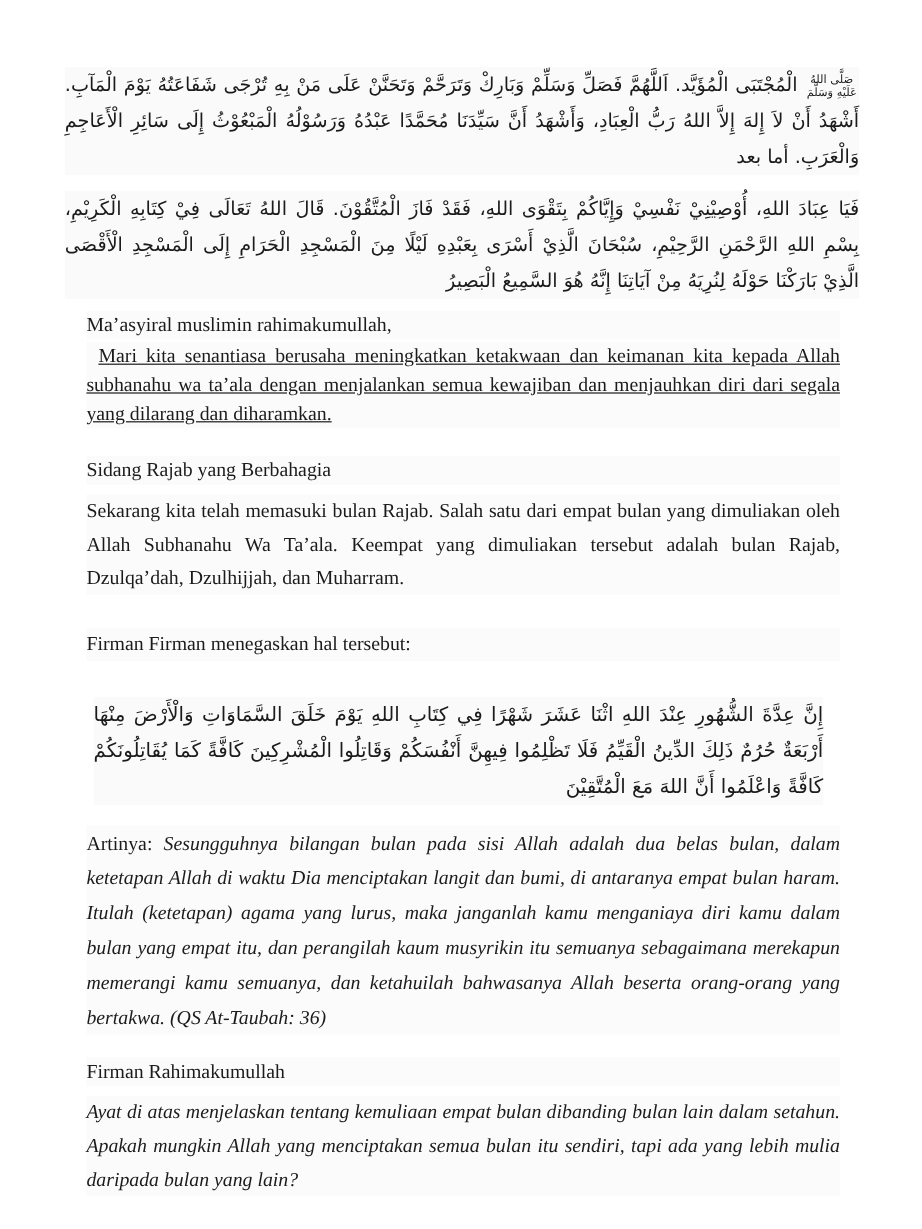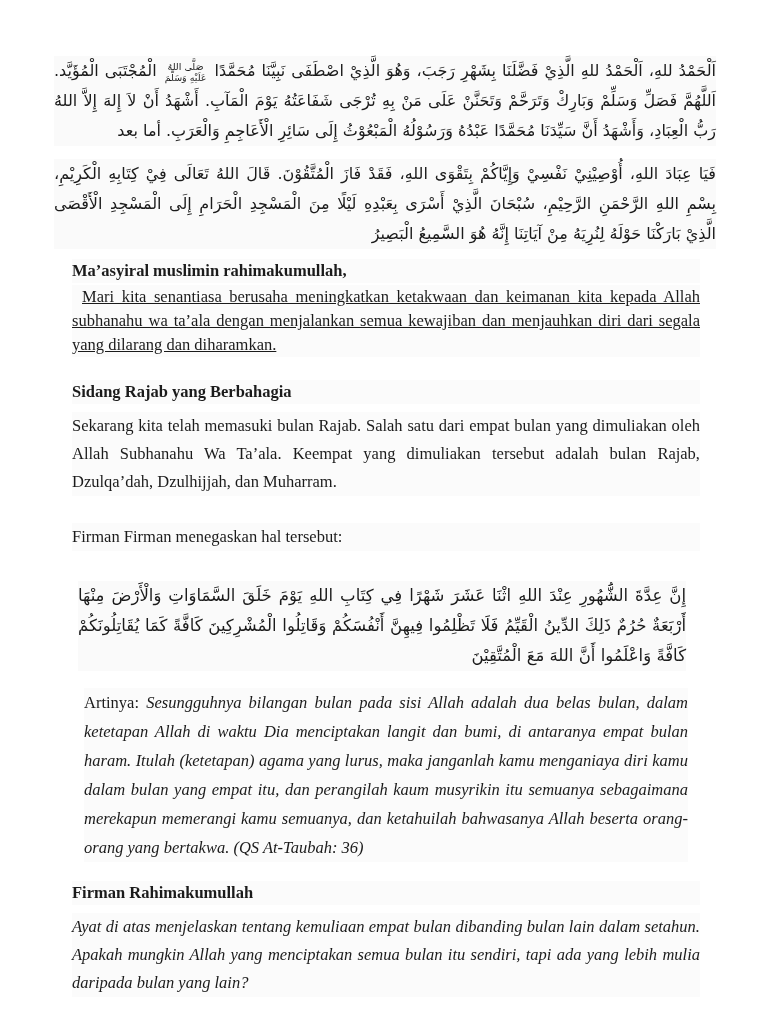--- a/index.html
+++ b/index.html
@@ -35,43 +35,43 @@
     padding:0 2px;
   }
   .latin{
     font-size:16.5px;
     line-height:28px;
     text-align:justify;
     background:rgba(0,0,0,0.015);
   }
   .heading{
     font-size:16.5px;
-    font-weight:bold;
+    font-weight:normal;
     line-height:24px;
     text-align:left;
     background:rgba(0,0,0,0.015);
   }
   .h-maasyiral{margin:10px 0 0;}
   .para-intro{margin:2px 0 0;line-height:24px;text-indent:10px;text-decoration:underline;}
   .h-sidang{margin:23px 0 0;}
   .para-rajab{margin:8px 0 0;}
   .para-firman{margin:27px 0 0;text-align:left;}
   .arabic-verse{margin:30px 14px 0 6px;font-size:16.5px;}
-  .para-translation{margin:17px 12px 0;line-height:29px;}
+  .para-translation{margin:17px 0 0;line-height:29px;}
   .para-translation em{font-style:italic;}
   .h-hadirin{margin:19px 0 0;}
   .para-ayat{margin:8px 0 0;font-style:italic;}
 </style>
 </head>
 <body>
 
 <div class="page">
   <div class="content">
 
-    <p class="arabic arabic-opening-1"><span>اَلْحَمْدُ للهِ، اَلْحَمْدُ للهِ الَّذِيْ فَضَّلَنَا بِشَهْرِ رَجَبَ، وَهُوَ الَّذِيْ اصْطَفَى نَبِيَّنَا مُحَمَّدًا</span> <span class="saw">
+    <p class="arabic arabic-opening-1"> <span class="saw">
           <span>صَلَّى اللهُ</span>
           <span>عَلَيْهِ وَسَلَّمَ</span>
         </span> <span>الْمُجْتَبَى الْمُؤَيَّد. اَللَّهُمَّ فَصَلِّ وَسَلِّمْ وَبَارِكْ وَتَرَحَّمْ وَتَحَنَّنْ عَلَى مَنْ بِهِ تُرْجَى شَفَاعَتُهُ يَوْمَ الْمَآبِ. أَشْهَدُ أَنْ لاَ إِلهَ إِلاَّ اللهُ رَبُّ الْعِبَادِ، وَأَشْهَدُ أَنَّ سَيِّدَنَا مُحَمَّدًا عَبْدُهُ وَرَسُوْلُهُ الْمَبْعُوْثُ إِلَى سَائِرِ الْأَعَاجِمِ وَالْعَرَبِ. أما بعد</span></p>
 
     <p class="arabic arabic-opening-2">فَيَا عِبَادَ اللهِ، أُوْصِيْنِيْ نَفْسِيْ وَإِيَّاكُمْ بِتَقْوَى اللهِ، فَقَدْ فَازَ الْمُتَّقُوْنَ. قَالَ اللهُ تَعَالَى فِيْ كِتَابِهِ الْكَرِيْمِ، بِسْمِ اللهِ الرَّحْمَنِ الرَّحِيْمِ، سُبْحَانَ الَّذِيْ أَسْرَى بِعَبْدِهِ لَيْلًا مِنَ الْمَسْجِدِ الْحَرَامِ إِلَى الْمَسْجِدِ الْأَقْصَى الَّذِيْ بَارَكْنَا حَوْلَهُ لِنُرِيَهُ مِنْ آيَاتِنَا إِنَّهُ هُوَ السَّمِيعُ الْبَصِيرُ</p>
 
     <p class="heading h-maasyiral">Ma’asyiral muslimin rahimakumullah,</p>
 
     <p class="latin para-intro">Mari kita senantiasa berusaha meningkatkan ketakwaan dan keimanan kita kepada Allah subhanahu wa ta’ala dengan menjalankan semua kewajiban dan menjauhkan diri dari segala yang dilarang dan diharamkan.</p>
 

